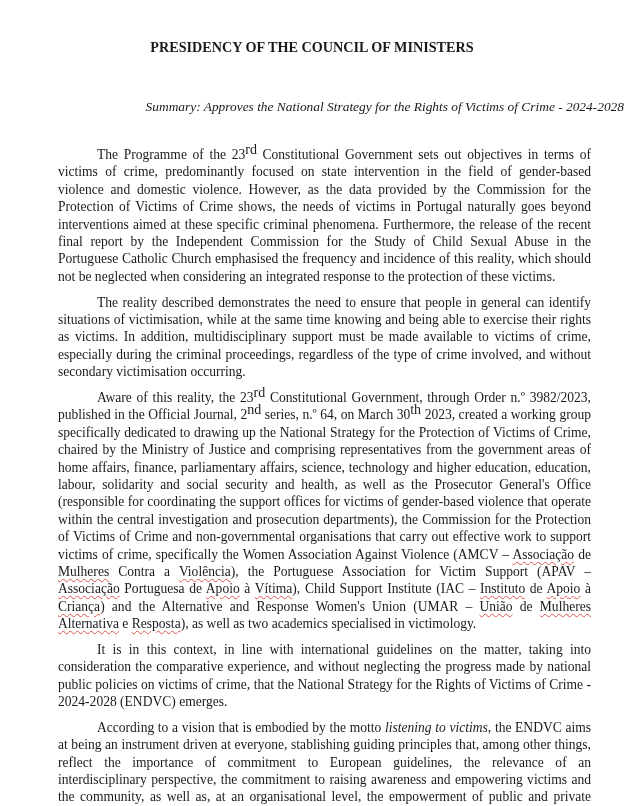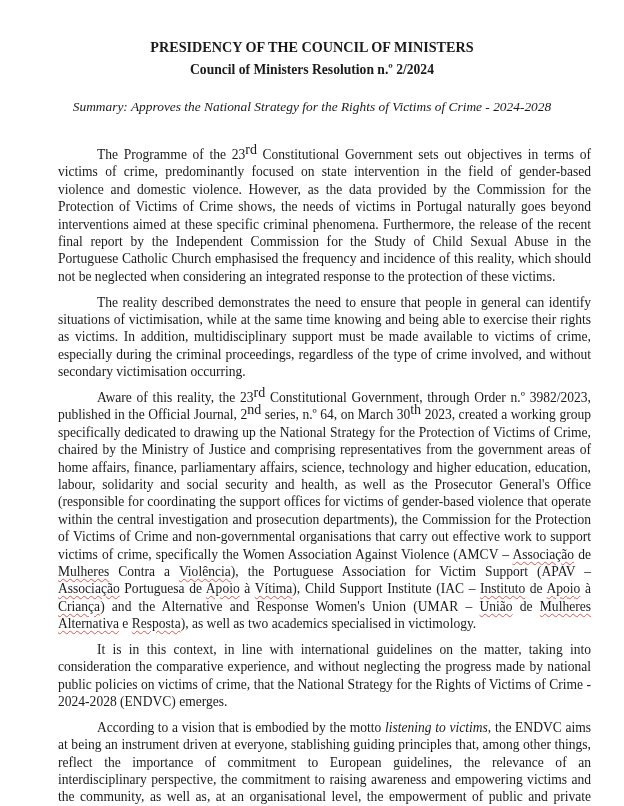--- a/index.html
+++ b/index.html
@@ -9,21 +9,21 @@
     color: #1a1a1a;
   }
   .page { position: absolute; left: 0; top: 0; width: 576px; height: 806px; background: #fff; }
   .heading {
     position: absolute; left: 0; width: 624px; text-align: center; font-weight: bold;
     font-size: 14.2px; line-height: 16px; margin: 0;
   }
   .h1 { top: 39px; }
   .h2 { top: 62px; font-size: 13.6px; }
   .summary {
-    position: absolute; left: 0; width: 624px; top: 99px; text-align: center;
+    position: absolute; left: 0; width: 624px; top: 99px; text-align: right;
     font-style: italic; font-size: 13.4px; line-height: 16px; margin: 0;
   }
   .body {
     position: absolute; left: 58px; width: 533px; top: 146px;
   }
   .body p {
     margin: 0 0 8.3px 0; text-align: justify; text-indent: 39px;
     font-size: 13.55px; line-height: 17.4px;
   }
   sup { font-size: 14px; line-height: 0; vertical-align: 5px; }
@@ -32,21 +32,20 @@
     text-underline-offset: 2px;
     margin-top: 40px;
   }
   em { font-style: italic; font-family: Liberation Serif, serif; }
 </style>
 </head>
 <body>
 
 <div class="page">
   <p class="heading h1">PRESIDENCY OF THE COUNCIL OF MINISTERS</p>
-  <p class="heading h2">Council of Ministers Resolution n.º 2/2024</p>
   <p class="summary">Summary: Approves the National Strategy for the Rights of Victims of Crime - 2024-2028</p>
 
   <div class="body">
     <p><span>The Programme of the 23</span><sup>rd</sup><span> Constitutional Government sets out objectives in terms of victims of crime, predominantly focused on state intervention in the field of gender-based violence and domestic violence. However, as the data provided by the Commission for the Protection of Victims of Crime shows, the needs of victims in Portugal naturally goes beyond interventions aimed at these specific criminal phenomena. Furthermore, the release of the recent final report by the Independent Commission for the Study of Child Sexual Abuse in the Portuguese Catholic Church emphasised the frequency and incidence of this reality, which should not be neglected when considering an integrated response to the protection of these victims.</span></p>
 
     <p>The reality described demonstrates the need to ensure that people in general can identify situations of victimisation, while at the same time knowing and being able to exercise their rights as victims. In addition, multidisciplinary support must be made available to victims of crime, especially during the criminal proceedings, regardless of the type of crime involved, and without secondary victimisation occurring.</p>
 
     <p><span>Aware of this reality, the 23</span><sup>rd</sup><span> Constitutional Government, through Order n.º 3982/2023, published in the Official Journal, 2</span><sup>nd</sup><span> series, n.º 64, on March 30</span><sup>th</sup><span> 2023, created a working group specifically dedicated to drawing up the National Strategy for the Protection of Victims of Crime, chaired by the Ministry of Justice and comprising representatives from the government areas of home affairs, finance, parliamentary affairs, science, technology and higher education, education, labour, solidarity and social security and health, as well as the Prosecutor General's Office (responsible for coordinating the support offices for victims of gender-based violence that operate within the central investigation and prosecution departments), the Commission for the Protection of Victims of Crime and non-governmental organisations that carry out effective work to support victims of crime, specifically the Women Association Against Violence (AMCV – </span><span class="sp">Associação</span><span> de </span><span class="sp">Mulheres</span><span> Contra a </span><span class="sp">Violência</span><span>), the Portuguese Association for Victim Support (APAV – </span><span class="sp">Associação</span><span> Portuguesa de </span><span class="sp">Apoio</span><span> à </span><span class="sp">Vítima</span><span>), Child Support Institute (IAC – </span><span class="sp">Instituto</span><span> de </span><span class="sp">Apoio</span><span> à </span><span class="sp">Criança</span><span>) and the Alternative and Response Women's Union (UMAR – </span><span class="sp">União</span><span> de </span><span class="sp">Mulheres</span><span> </span><span class="sp">Alternativa</span><span> e </span><span class="sp">Resposta</span><span>), as well as two academics specialised in victimology.</span></p>
 
     <p>It is in this context, in line with international guidelines on the matter, taking into consideration the comparative experience, and without neglecting the progress made by national public policies on victims of crime, that the National Strategy for the Rights of Victims of Crime - 2024-2028 (ENDVC) emerges.</p>

